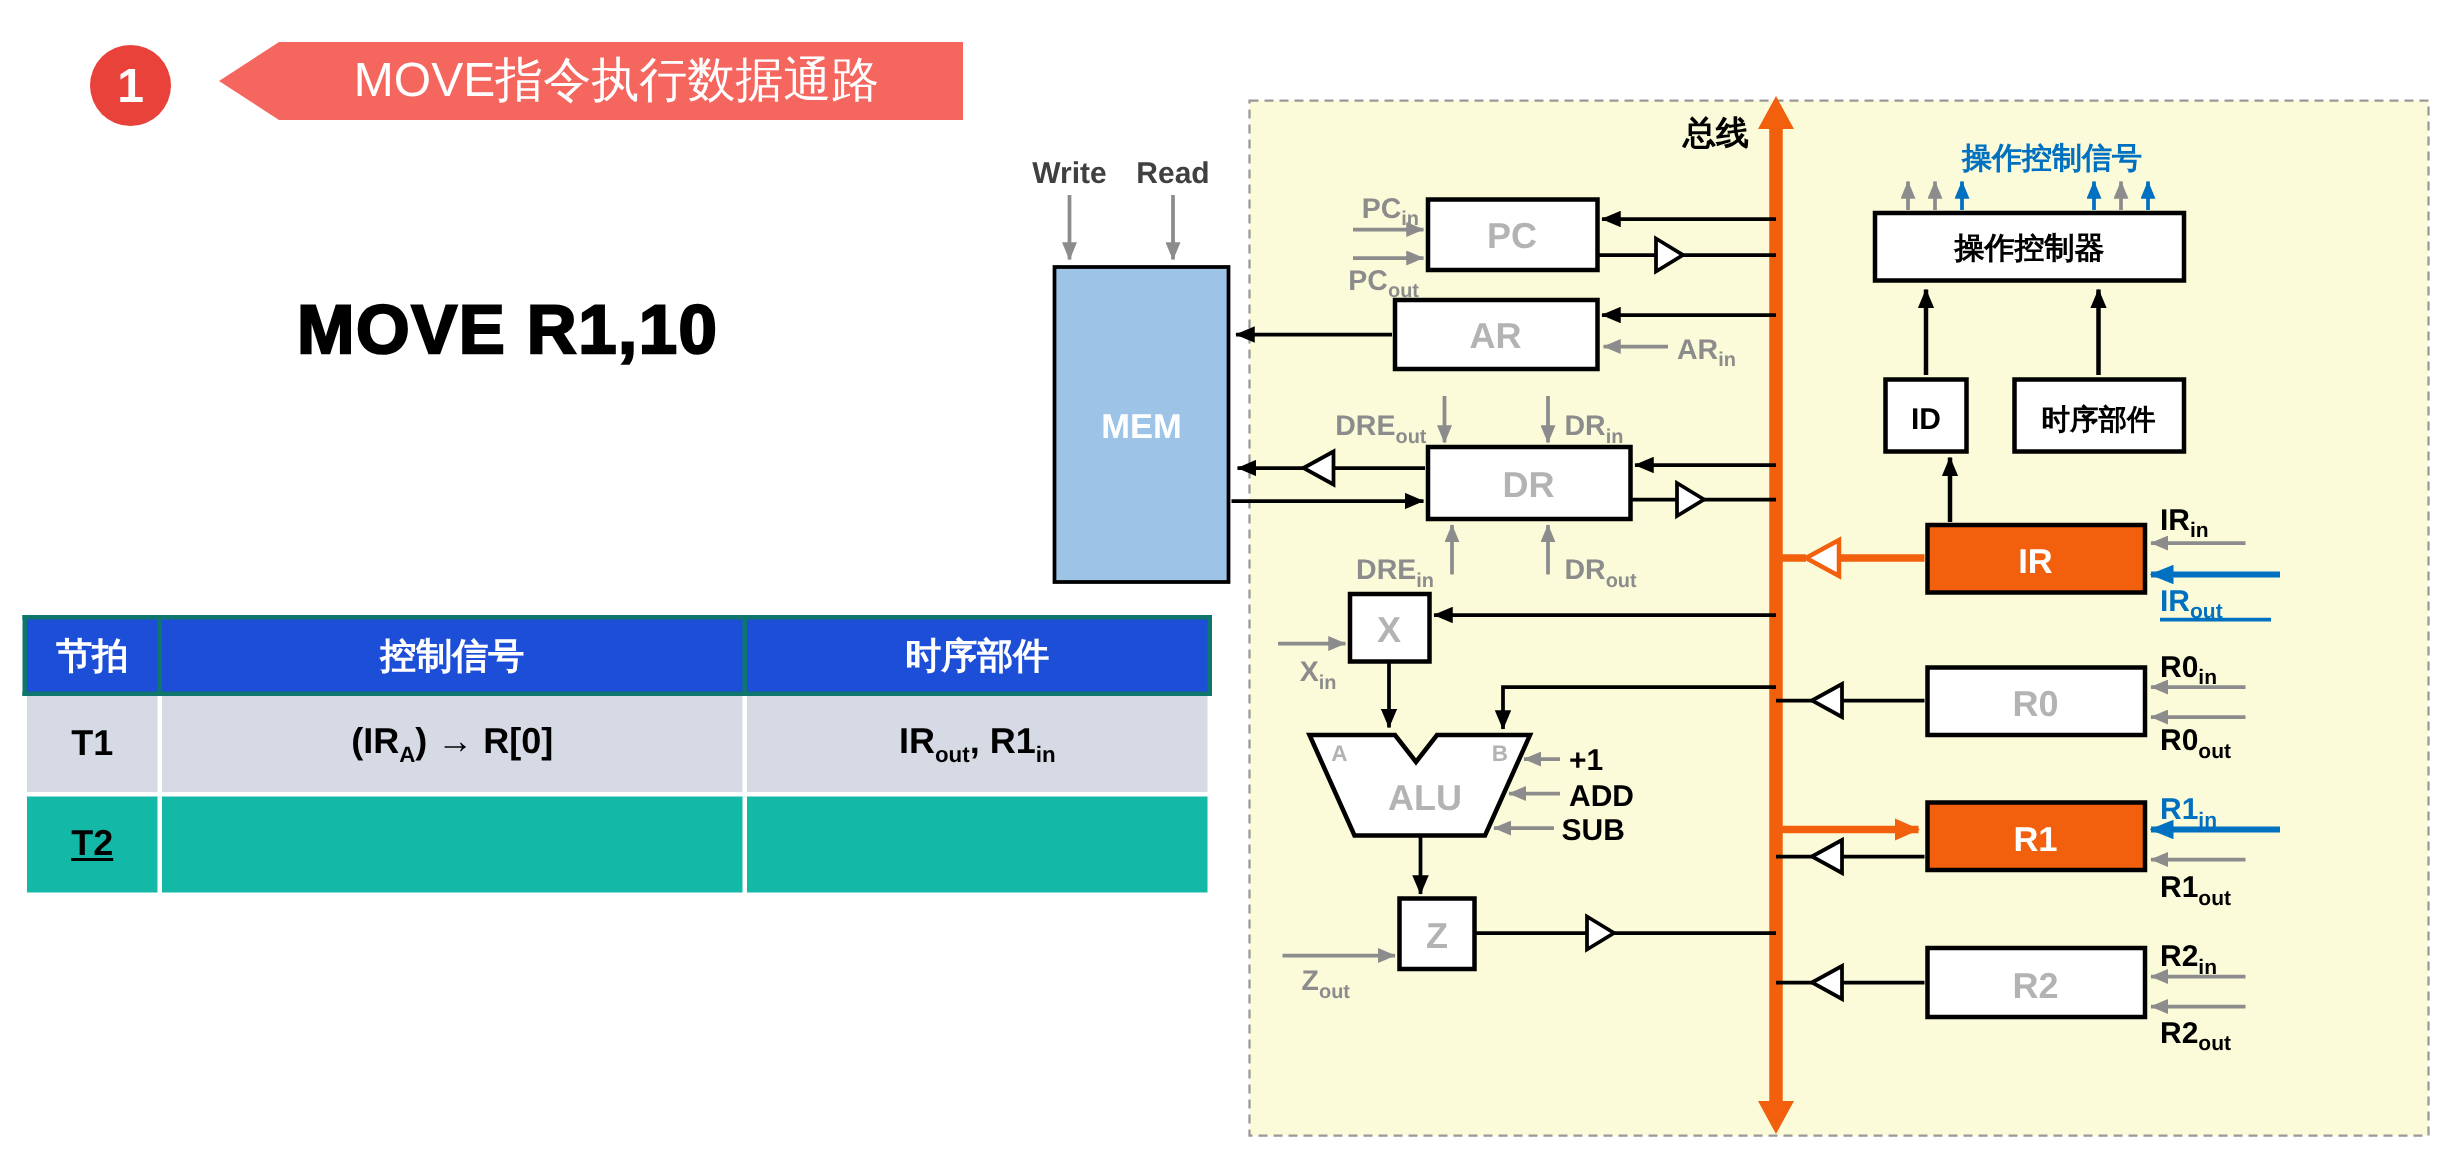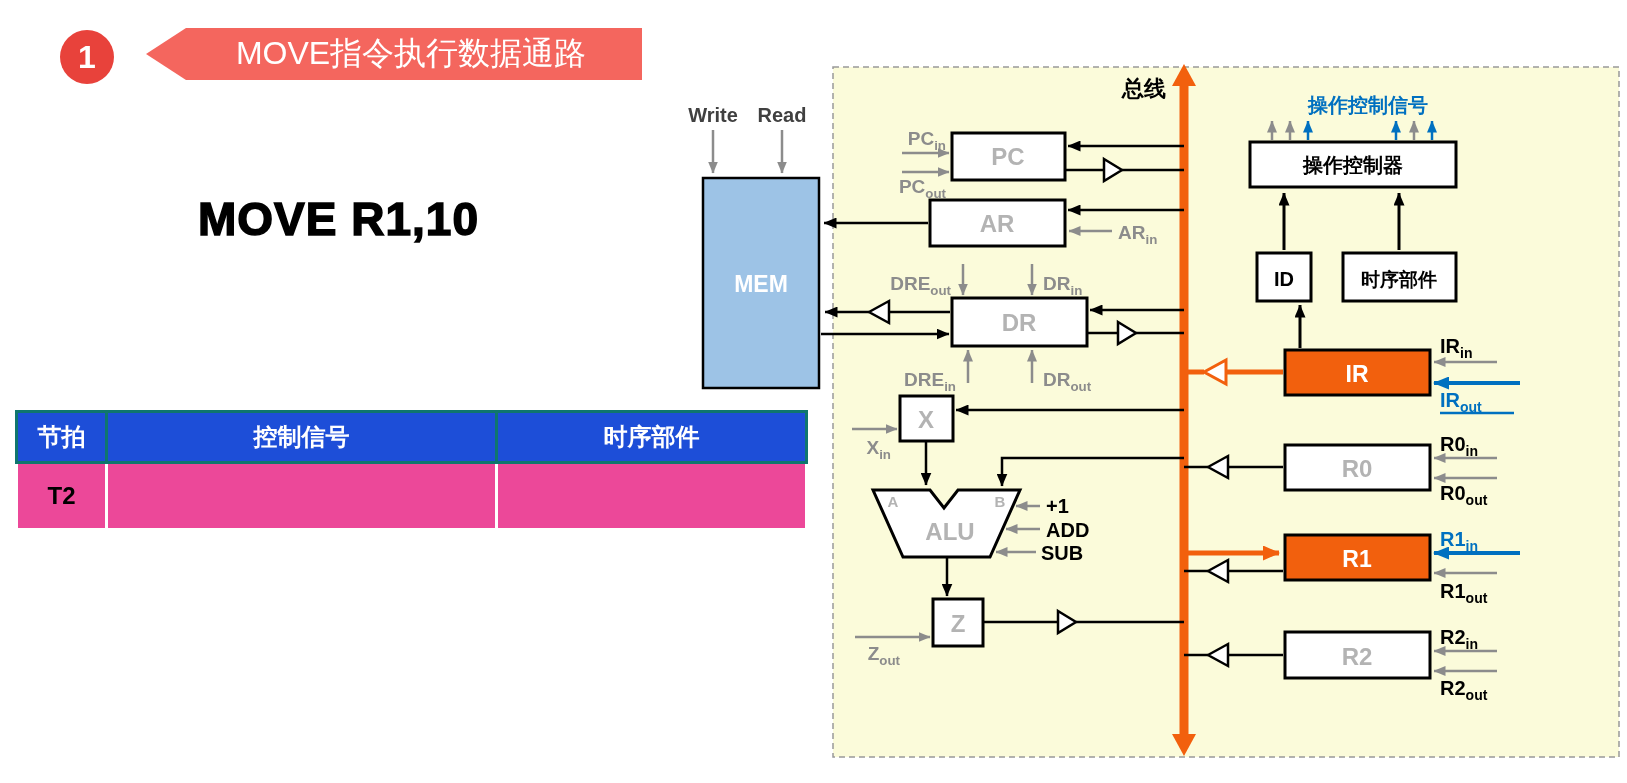--- a/index.html
+++ b/index.html
@@ -17,21 +17,21 @@
                letter-spacing:1px;color:#000;margin-top:24px;-webkit-text-stroke:1.5px #000;}
   .operation{position:absolute;left:238px;top:276px;font-size:38px;font-weight:800;color:#C00000;
              -webkit-text-stroke:0.8px #C00000;}
   .operation sub, td sub{font-size:0.62em;font-weight:inherit;}
 
   .table-wrap{position:absolute;left:15px;top:410px;}
   table{border-collapse:collapse;table-layout:fixed;width:790px;}
   th{background:#1d4ed8;color:#fff;font-size:24px;font-weight:bold;height:46px;border:3px solid #0f766e;}
   td{height:62px;font-size:24px;font-weight:bold;text-align:center;border:3px solid #fff;color:#000;}
   .r-a td{background:#D5DAE4;}
-  .r-b td{background:#ec4899;}
+  .r-b td{background:#14b8a6;text-decoration:underline;}
 
   svg.diagram{position:absolute;left:0;top:0;width:1627px;height:783px;}
   .panel{fill:#FBFBDA;stroke:#999;stroke-width:1.5;stroke-dasharray:6 4;}
   .w{stroke:#000;stroke-width:2.5;fill:none;}
   .w3{stroke:#000;stroke-width:3;fill:none;}
   .wg{stroke:#8C8C8C;stroke-width:2.5;fill:none;}
   .wo{stroke:#F2600D;stroke-width:5;fill:none;}
   .wb{stroke:#0070C0;stroke-width:4;fill:none;}
   .wb2{stroke:#0070C0;stroke-width:2.5;fill:none;}
   .busline{stroke-width:9;fill:none;}
@@ -67,20 +67,25 @@
           <col style="width:310px">
         </colgroup>
       <thead>
         <tr>
           <th>节拍</th>
           <th>控制信号</th>
           <th>时序部件</th>
         </tr>
       </thead>
       <tbody>
+        <tr class="r-a">
+          <td>T1</td>
+          <td><span>(IR</span><sub>A</sub><span>) → R[0]</span></td>
+          <td><span>IR</span><sub>out</sub><span>, R1</span><sub>in</sub></td>
+        </tr>
         <tr class="r-b">
           <td>T2</td>
           <td><span></span><sub></sub><span></span></td>
           <td><span></span><sub></sub><span></span><sub></sub></td>
         </tr>
       </tbody>
     </table>
   </div>
 
   <svg class="diagram" viewBox="0 0 1627 783">

